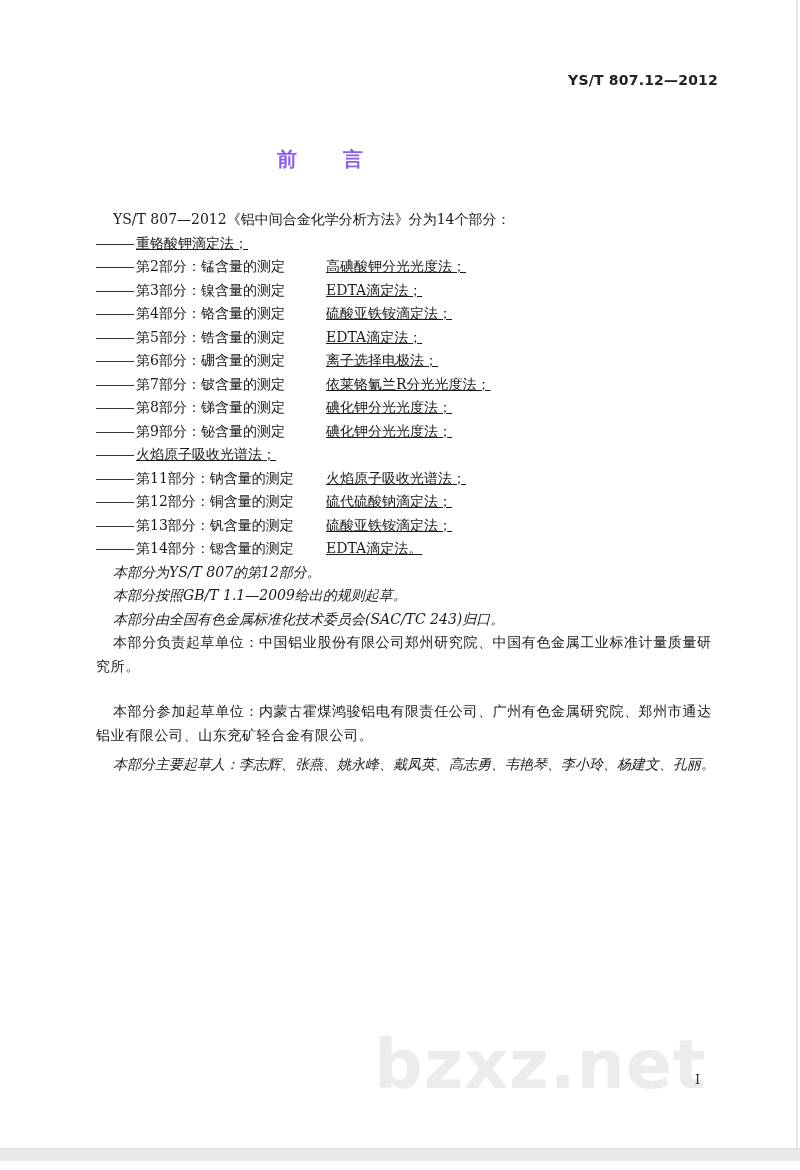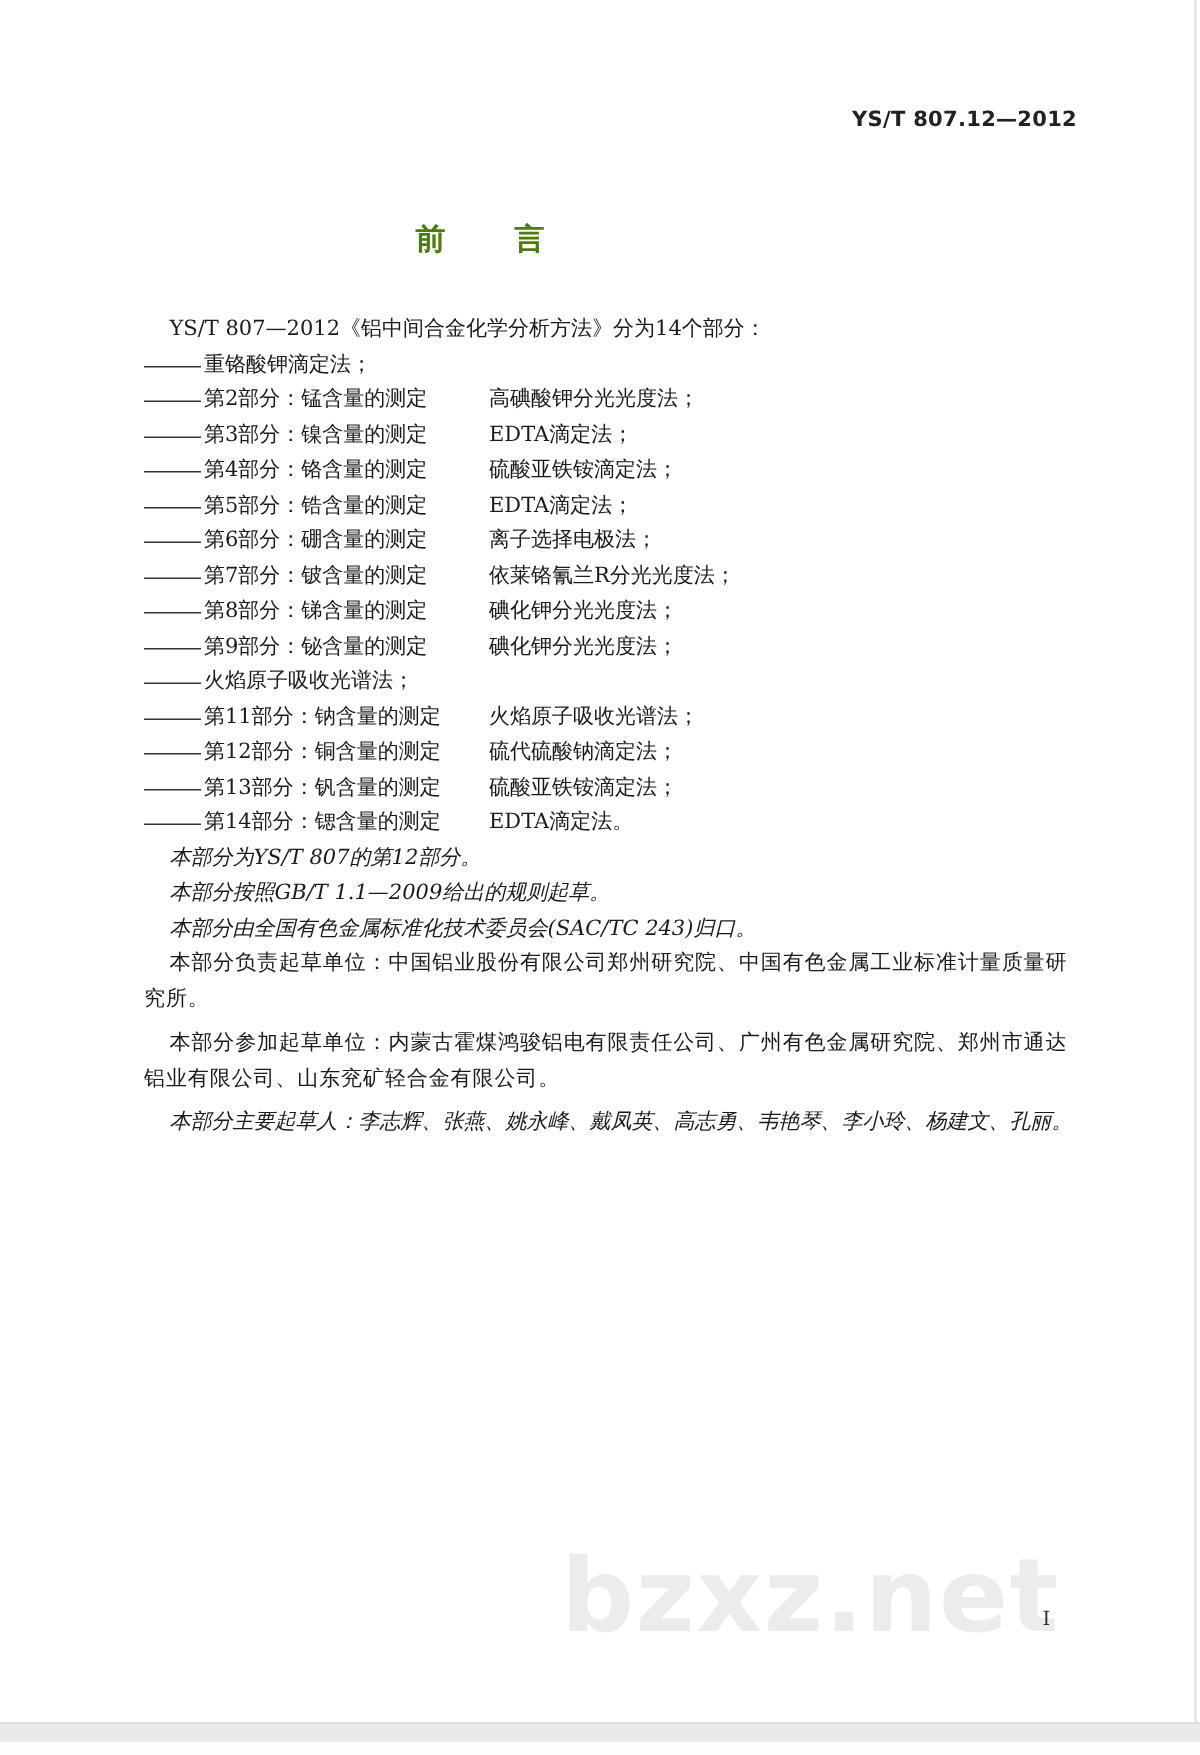--- a/index.html
+++ b/index.html
@@ -6,30 +6,30 @@
     body { width:800px; height:1170px; position:relative; overflow:hidden;
            font-family:"DejaVu Serif", "Liberation Serif", serif; color:#1a1a1a; }
     .page { position:absolute; left:0; top:0; width:796px; height:1148px; background:#ffffff;
             border-right:2px solid #e6e6e6; }
     .seam { position:absolute; left:0; top:1148px; width:800px; height:12px; background:#e9e9e9;
             border-top:1px solid #dcdcdc; border-bottom:1px solid #dcdcdc; }
     .next-page { position:absolute; left:0; top:1161px; width:800px; height:9px; background:#fdfdfd; }
     .header-code { position:absolute; right:78px; top:72px; font-family:"DejaVu Sans", "Liberation Sans", sans-serif;
                    font-weight:bold; font-size:14px; letter-spacing:0.2px; color:#222;text-align:center; }
     .title { position:absolute; left:0; width:640px; top:146px; text-align:center;
-             font-family:"DejaVu Sans", "Liberation Sans", sans-serif; font-weight:bold; font-size:20px; color:#4d7c0f; }
+             font-family:"DejaVu Sans", "Liberation Sans", sans-serif; font-weight:bold; font-size:20px; color:#8b5cf6; }
     .title span { display:inline-block; }
     .title .gap { width:46px; }
     .body { position:absolute; left:96px; top:208px; width:620px; font-size:14px; line-height:23.5px; }
     .line { white-space:nowrap; }
     .intro { padding-left:17px; }
     .item { padding-left:0; display:flex; }
     .dash { display:inline-block; width:38px; height:1px; background:#333; margin-top:12px; margin-right:2px; flex:none; }
     .part { display:inline-block; width:190px; flex:none; }
-    .method { display:inline-block; }
+    .method { display:inline-block;text-decoration:underline; }
     .para { padding-left:17px; text-indent:0; white-space:normal;font-style:italic; }
     .para-wrap { white-space:normal; text-indent:17px; letter-spacing:0.6px; }
     .watermark { position:absolute; left:374px; top:1025px; font-family:"DejaVu Sans", "Liberation Sans", sans-serif;
                  font-weight:bold; font-size:68px; color:#ececec; letter-spacing:1px;text-align:center; }
     .page-num { position:absolute; left:695px; top:1072px; font-size:13px; color:#333; }
   </style>
 </head>
 <body>
 
 <div class="page">
@@ -108,21 +108,21 @@
     <div class="item">
         <span class="dash"></span>
         <span class="part">第14部分：锶含量的测定</span>
         <span class="method">EDTA滴定法。</span>
       </div>
 
     <div class="line para">本部分为YS/T 807的第12部分。</div>
     <div class="line para">本部分按照GB/T 1.1—2009给出的规则起草。</div>
     <div class="line para">本部分由全国有色金属标准化技术委员会(SAC/TC 243)归口。</div>
     <div class="para-wrap">本部分负责起草单位：中国铝业股份有限公司郑州研究院、中国有色金属工业标准计量质量研究所。</div>
-    <div class="para-wrap" style="margin-top:6px">本部分参加起草单位：内蒙古霍煤鸿骏铝电有限责任公司、广州有色金属研究院、郑州市通达铝业有限公司、山东兖矿轻合金有限公司。</div>
+    <div class="para-wrap" style="margin-top:22px">本部分参加起草单位：内蒙古霍煤鸿骏铝电有限责任公司、广州有色金属研究院、郑州市通达铝业有限公司、山东兖矿轻合金有限公司。</div>
     <div class="line para" style="margin-top:6px">本部分主要起草人：李志辉、张燕、姚永峰、戴凤英、高志勇、韦艳琴、李小玲、杨建文、孔丽。</div>
   </div>
 
   <div class="watermark">bzxz.net</div>
   <div class="page-num">I</div>
 </div>
 
 <div class="seam"></div>
 <div class="next-page"></div>
 

